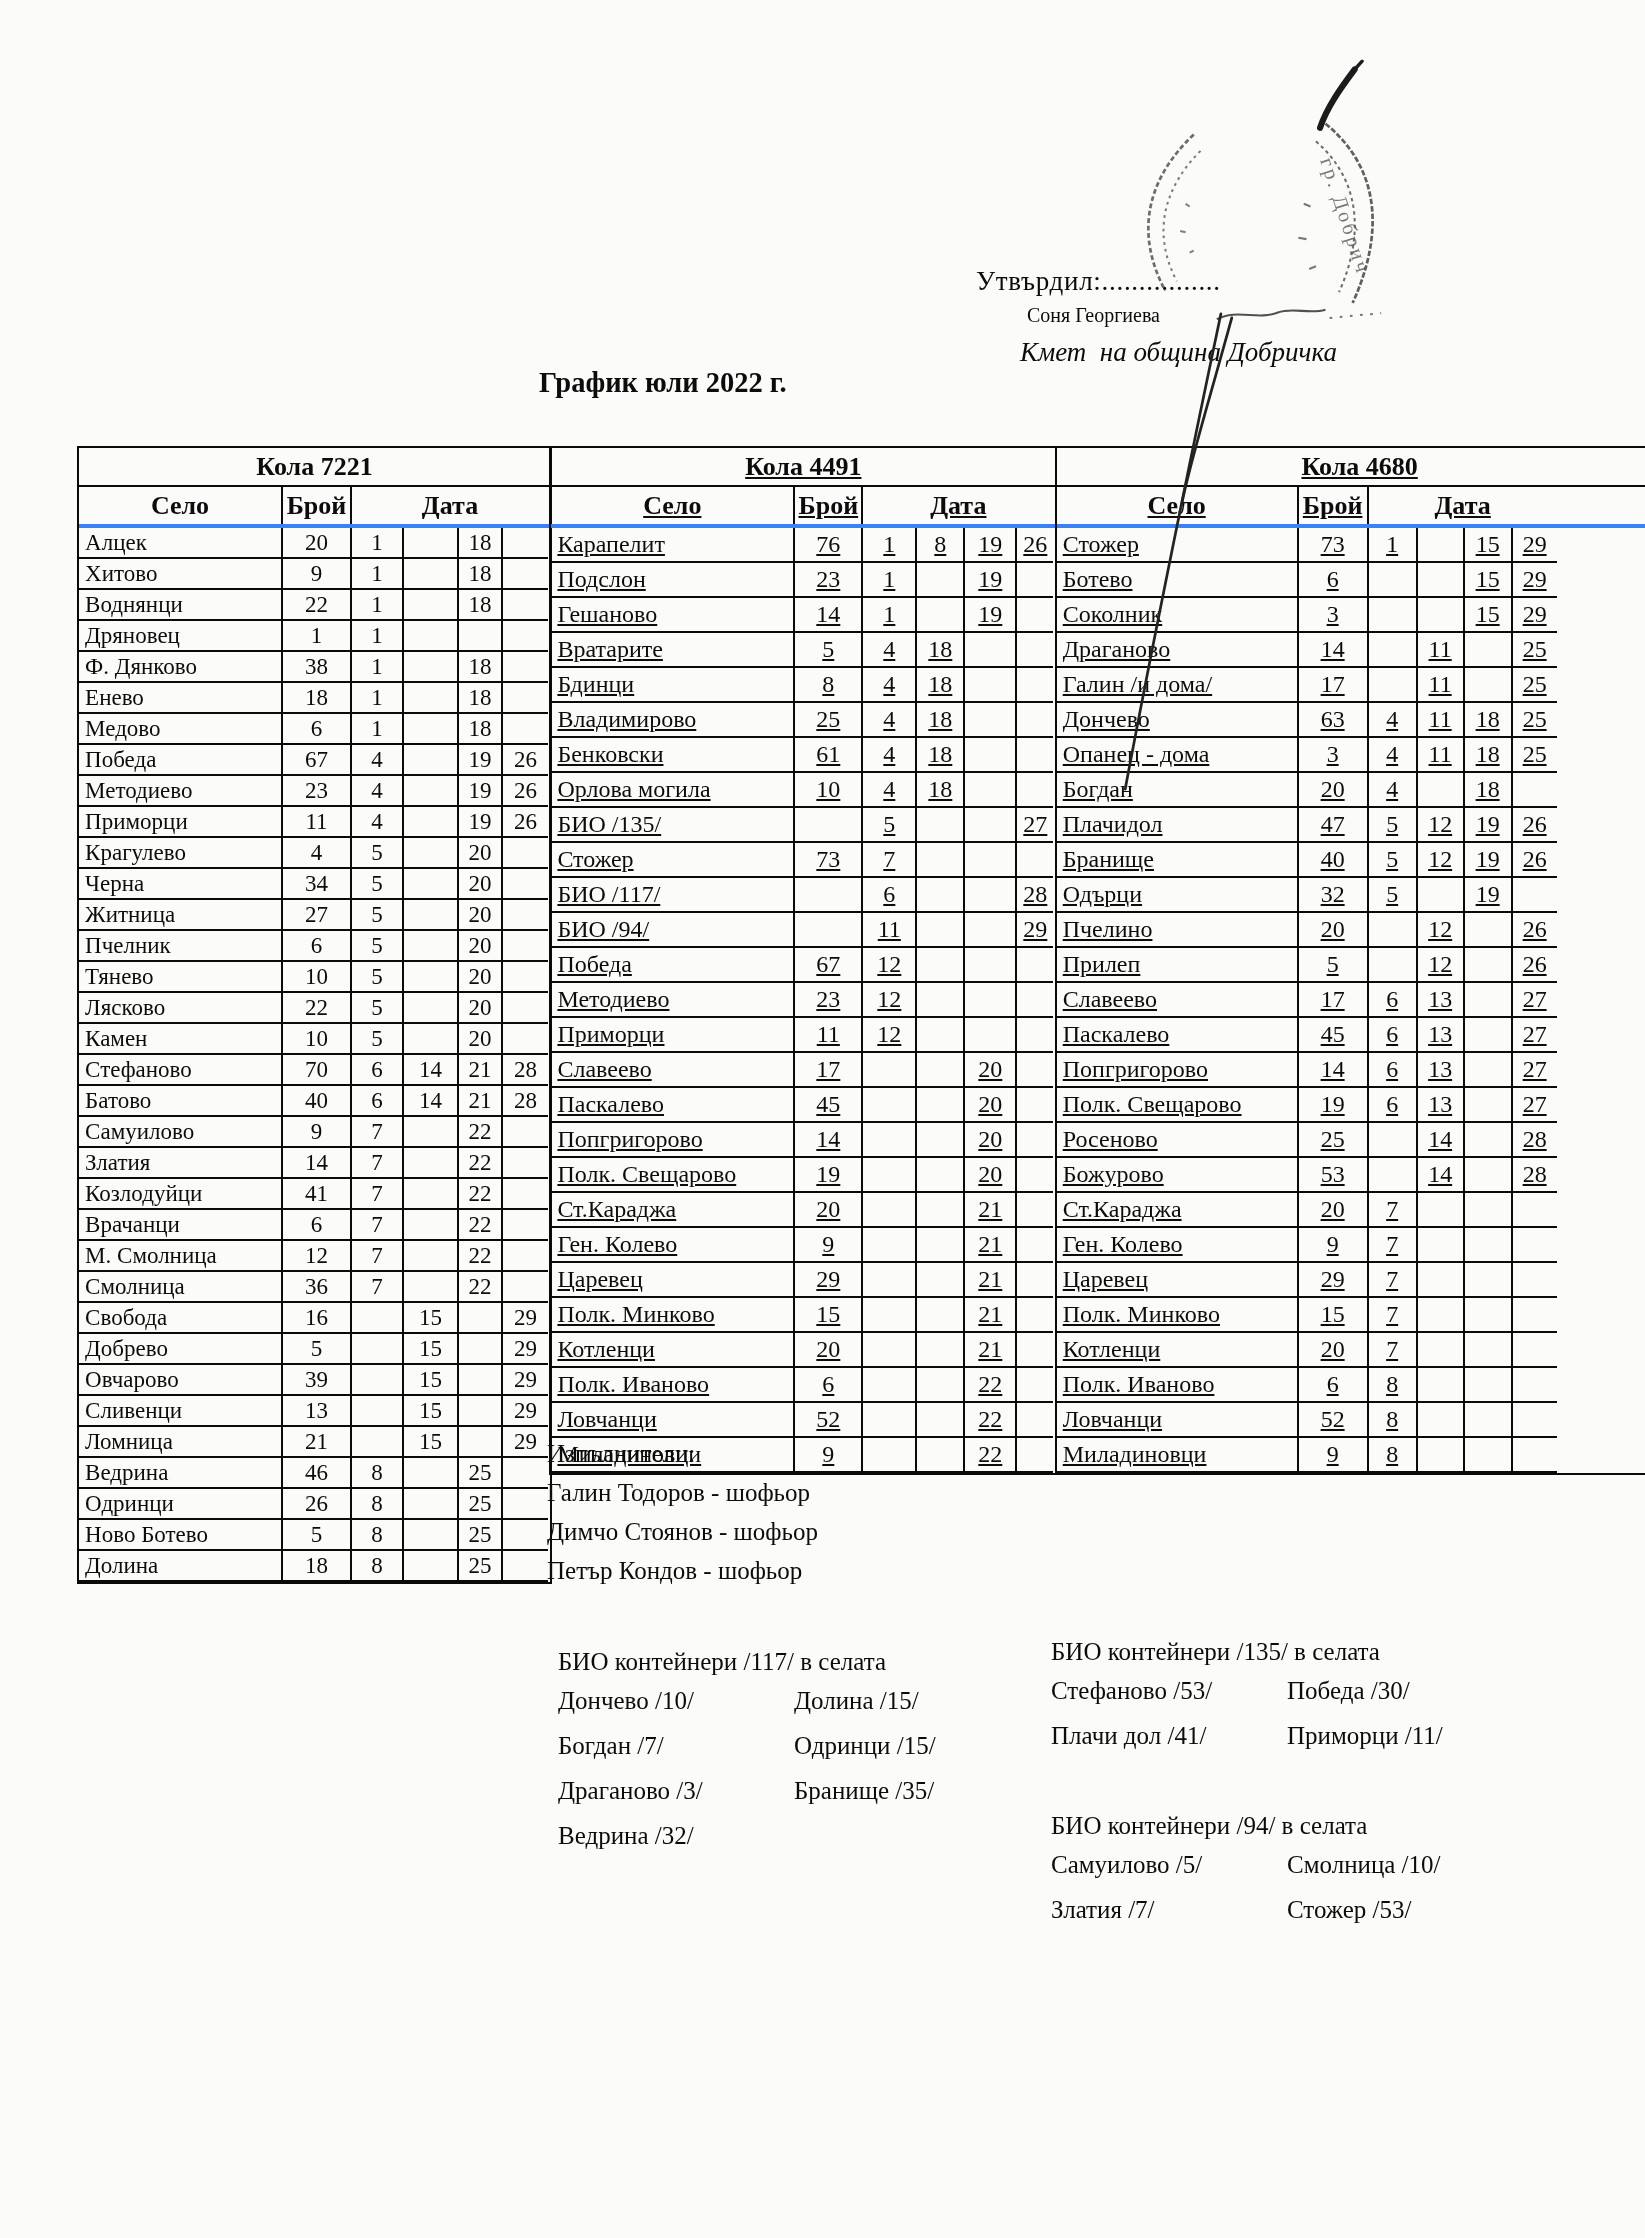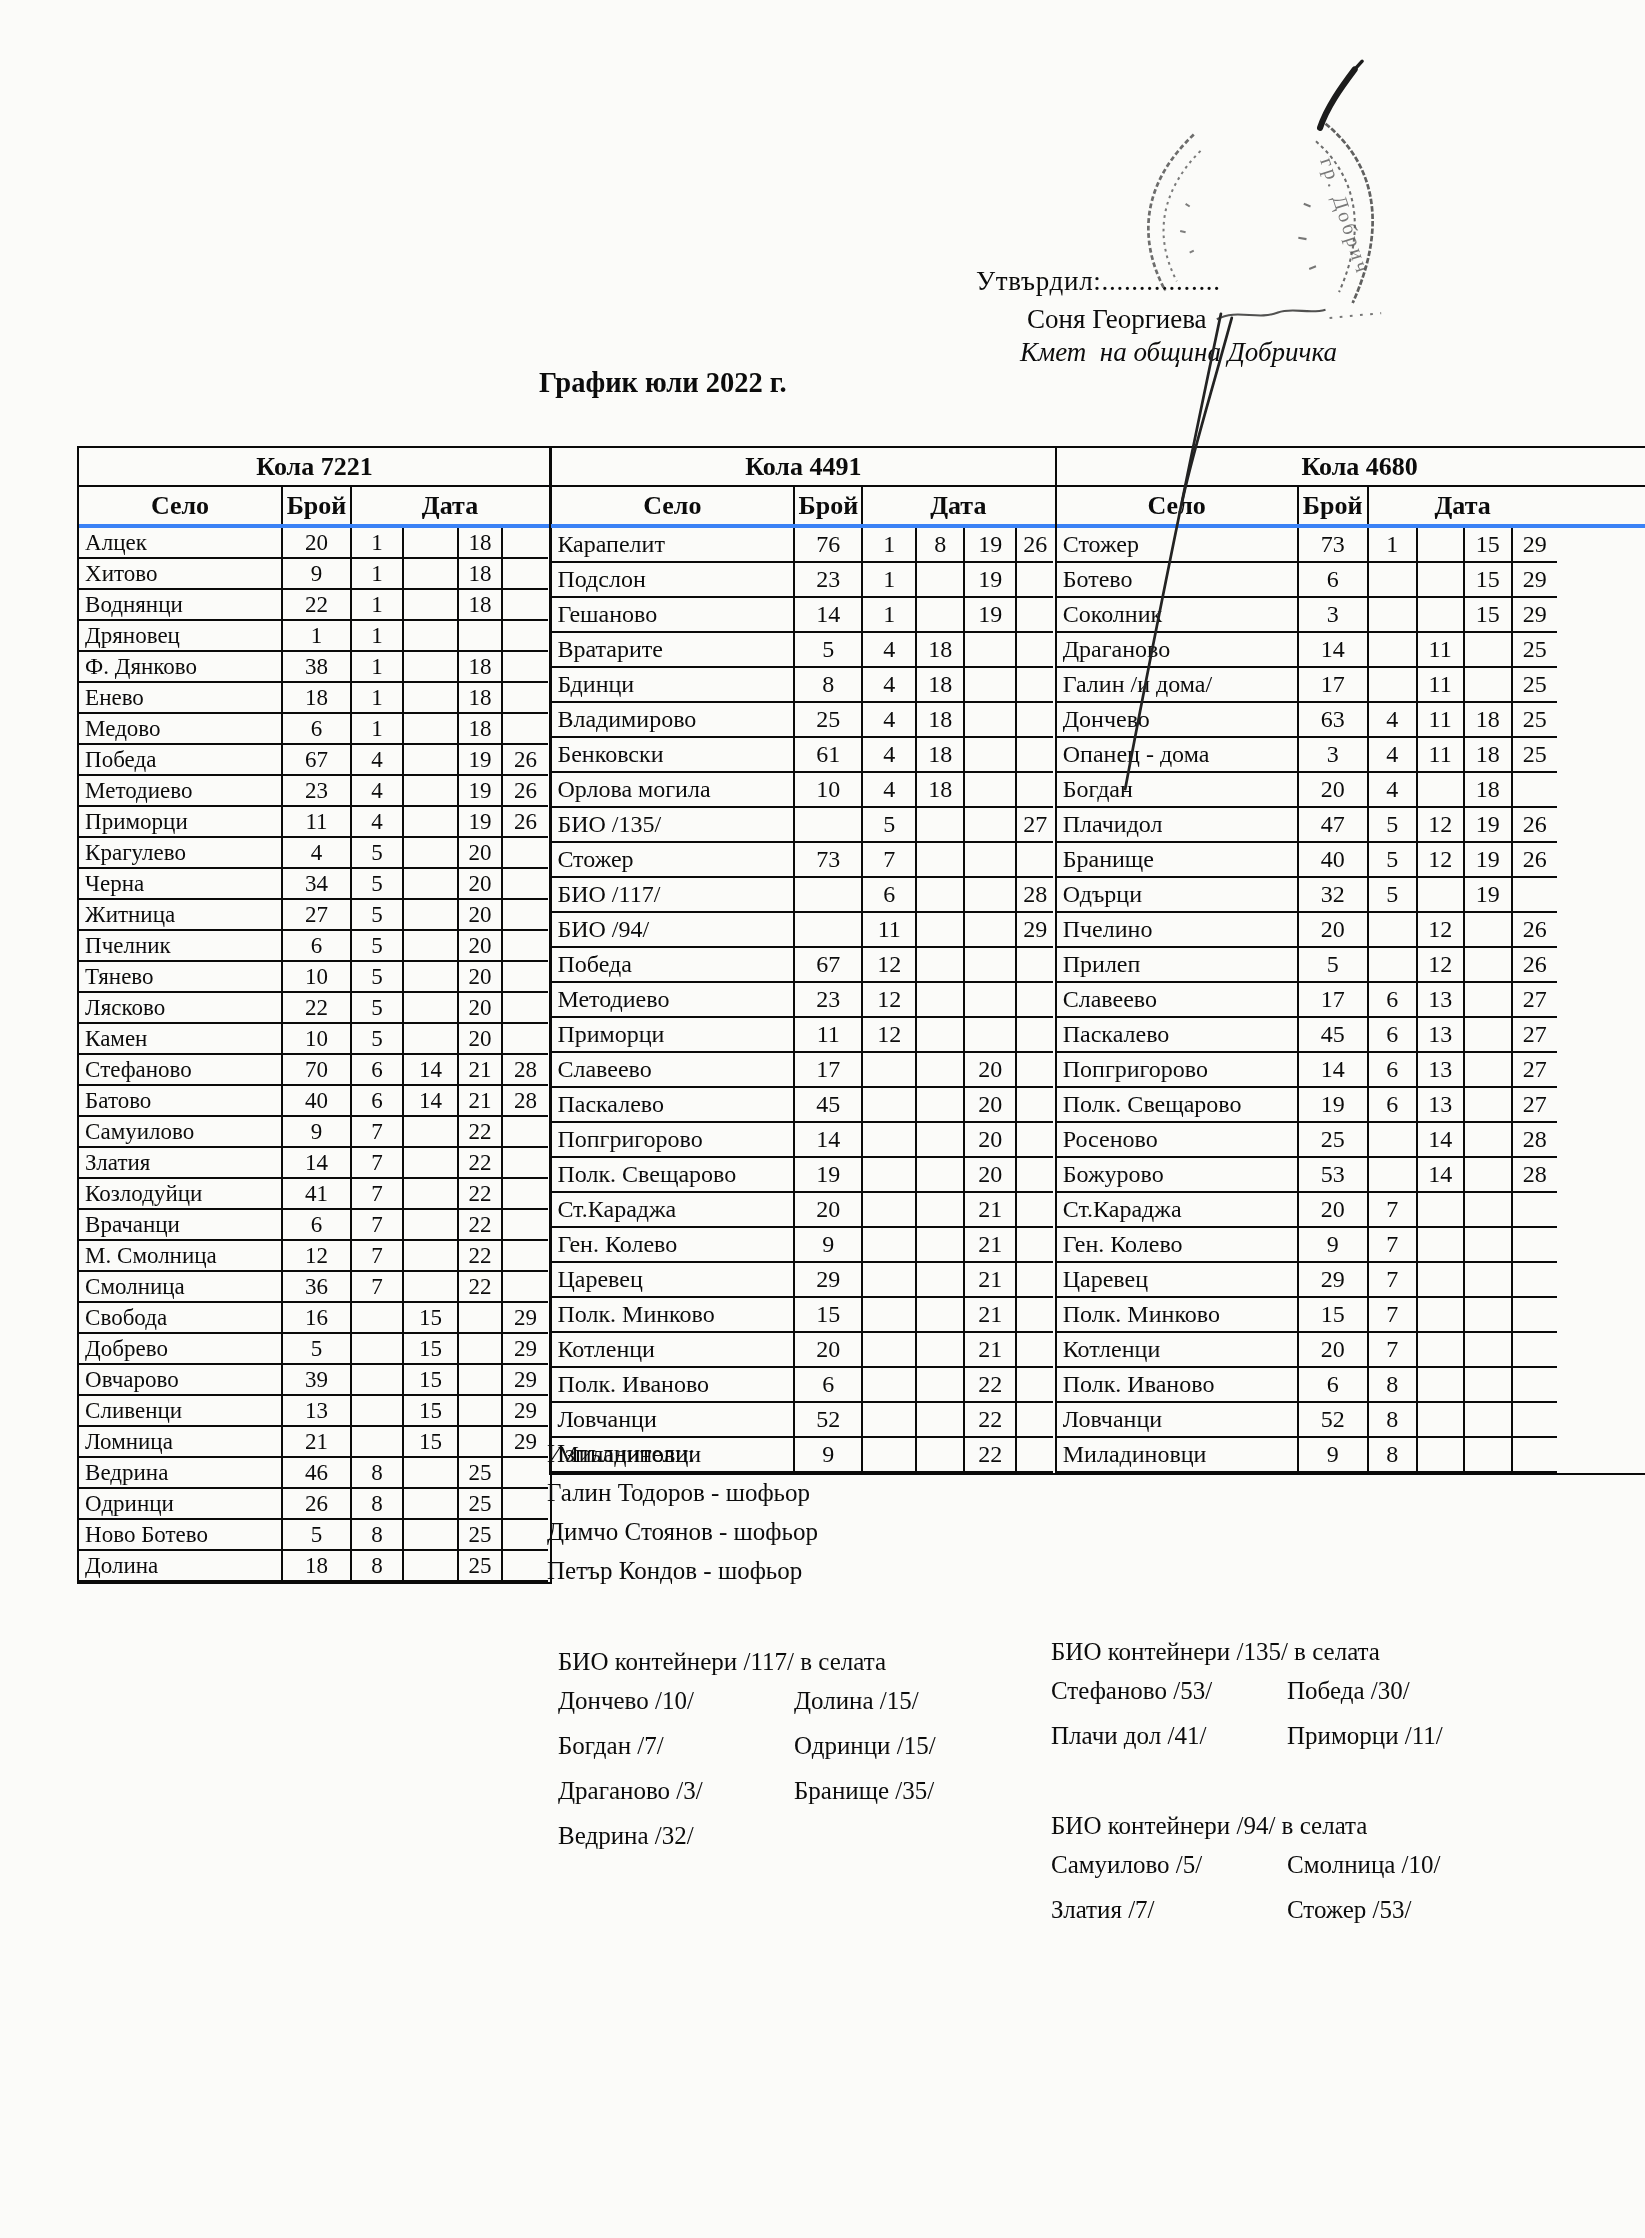--- a/index.html
+++ b/index.html
@@ -7,28 +7,28 @@
     position:relative; width:1646px; height:2239px;
     background:#fbfbf9; overflow:hidden;
     font-family:"Liberation Serif","DejaVu Serif",serif;
     color:#0c0c0c;
   }
   .abs { position:absolute; }
   .pre { white-space:pre; }
 
   
   .approve      { left:976px; top:266px;  font-size:27px; letter-spacing:0.7px; }
-  .approver     { left:1027px; top:304px;  font-size:27px; }
+  .approver     { left:1027px; top:304px;  font-size:20px; }
   .approver-ttl { left:1020px; top:337px;  font-size:27px; font-style:italic; }
   .sched-title  { left:539px;  top:367px;  font-size:28.5px; font-weight:bold; }
 
   
   .tables-row { position:absolute; left:77px; top:437px; display:flex; align-items:flex-start;margin-top:9px; }
   .tbl { box-sizing:border-box; border:2.7px solid #0a0a0a; background:transparent; }
-  .tbl + .tbl { margin-left:-2.7px; }
+  .tbl + .tbl { margin-left:-2.7px;text-decoration:underline; }
   .t0 { width:475px; } .t1 { width:508px; } .t2 { width:610px; }
   .tbl .title {
     height:37px; border-bottom:2px solid #0a0a0a;
     display:flex; align-items:center; justify-content:center;
     font-weight:bold; font-size:26px;
   }
   .hdr { display:grid; height:37px; border-bottom:4px solid #3b82f6; font-weight:bold; font-size:26px; }
   .hc  { box-sizing:border-box; border-right:2px solid #0a0a0a; display:flex; align-items:center; justify-content:center; }
   .hdate { grid-column:3 / 7; border-right:none; }
   .row { display:grid; }

